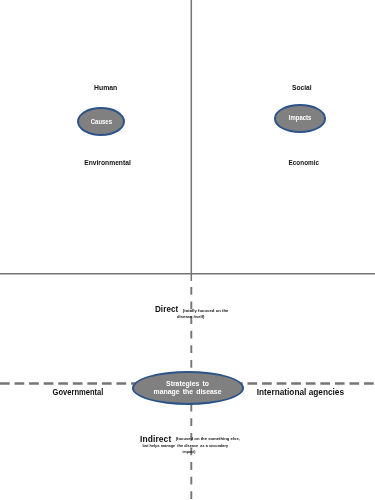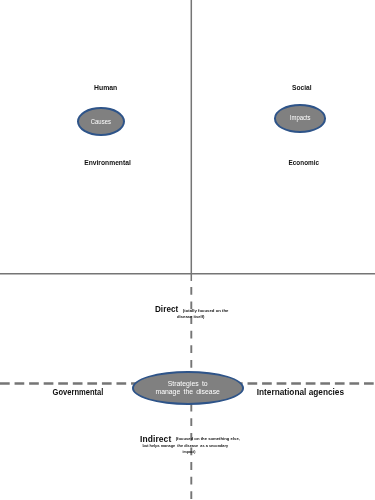--- a/index.html
+++ b/index.html
@@ -12,21 +12,21 @@
   *{-webkit-font-smoothing:antialiased;}
   #canvas{position:relative;width:375px;height:500px;background:#ffffff;will-change:transform;}
 
   svg.grid{position:absolute;left:0;top:0;width:375px;height:500px;}
 
   svg.textlayer text.quad{font-size:7.8px;fill:#111111;}
   svg.textlayer text.quad.big{font-size:9.1px;}
 
   .ellipse{position:absolute;background:#808080;border:2.1px solid #2e5489;border-radius:50%;
     display:flex;align-items:center;justify-content:center;color:#ffffff;text-align:center;
-    font-weight:normal;line-height:1.07;box-sizing:border-box;}
+    font-weight:bold;line-height:1.07;box-sizing:border-box;}
   .ellipse > span{display:block;transform:scaleX(0.93);word-spacing:1.4px;}
   .ellipse.lower > span{transform:scaleX(0.93) translateY(0.8px);}
 
   svg.textlayer text{font-family:"Liberation Sans",sans-serif;font-weight:bold;fill:#0d0d0d;}
   svg.textlayer text.bigword{font-size:9.4px;letter-spacing:0.1px;}
   svg.textlayer text.noteline{font-size:4.4px;letter-spacing:0px;fill:#131313;white-space:pre;}
 </style>
 </head>
 <body>
 

